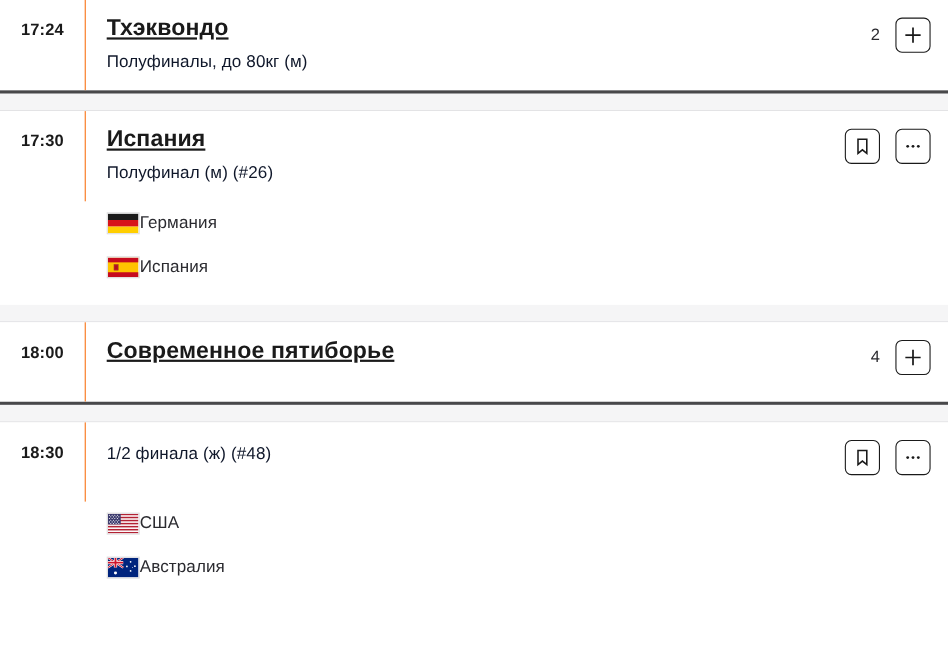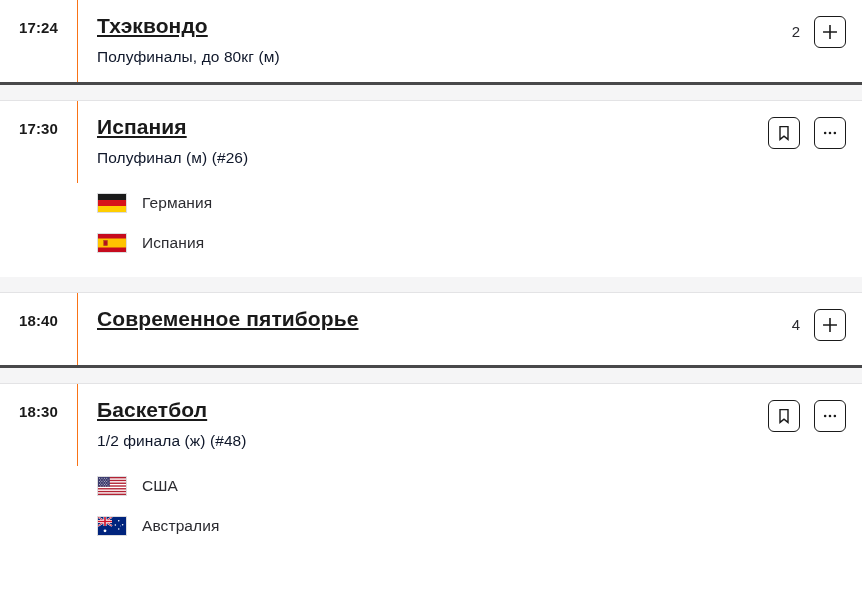--- a/index.html
+++ b/index.html
@@ -129,21 +129,20 @@
     height: 20px;
     flex: 0 0 30px;
     border: 1px solid #dcdcde;
     box-sizing: border-box;
     overflow: hidden;
     position: relative;
     background: #fff;
   }
   .flag svg { display: block; width: 100%; height: 100%; }
   .team-name {
-    margin-left: 15px;
     font-size: 15.5px;
     color: #2b2b30;
     letter-spacing: 0.1px;
   }
 </style>
 </head>
 <body>
 
 <div class="schedule">
     <div class="event">  
@@ -213,42 +212,41 @@
               <rect x="6.8" y="8.2" width="2.6" height="3.6" fill="#ad1519"></rect>
             </svg>
           </span>
           <span class="team-name">Испания</span>
         </div>  
       </div>
     </div>
     <div class="sep"></div>
     <div class="event">  
       <div class="event-main">    
-        <div class="time-col"><span class="time">18:40</span></div>    
+        <div class="time-col"><span class="time">18:00</span></div>    
         <div class="body-col">
           <div class="sport">Современное пятиборье</div>
         </div>    
         <div class="actions">
           <span class="count">4</span>
           <button class="icon-btn">
             <span>
               <svg viewBox="0 0 24 24" width="20" height="20" aria-hidden="true">
                 <path d="M12 4.6v14.8M4.6 12h14.8" stroke="#1a1a1a" stroke-width="1.9" stroke-linecap="square" fill="none"></path>
               </svg>
             </span>
           </button>    
         </div>  
       </div>
     </div>
     <div class="sep dark"></div>
     <div class="event">  
       <div class="event-main">    
         <div class="time-col"><span class="time">18:30</span></div>    
         <div class="body-col">
-          <div class="sport">Баскетбол</div>
           <div class="phase">1/2 финала (ж) (#48)</div>
         </div>    
         <div class="actions">
           <button class="icon-btn">
             <span>
               <svg viewBox="0 0 24 24" width="20" height="20" aria-hidden="true">
                 <path d="M7.2 4.3h9.6v15.4l-4.8-3.9-4.8 3.9z" fill="none" stroke="#1a1a1a" stroke-width="1.7" stroke-linejoin="miter"></path>
               </svg>
             </span>
           </button>

